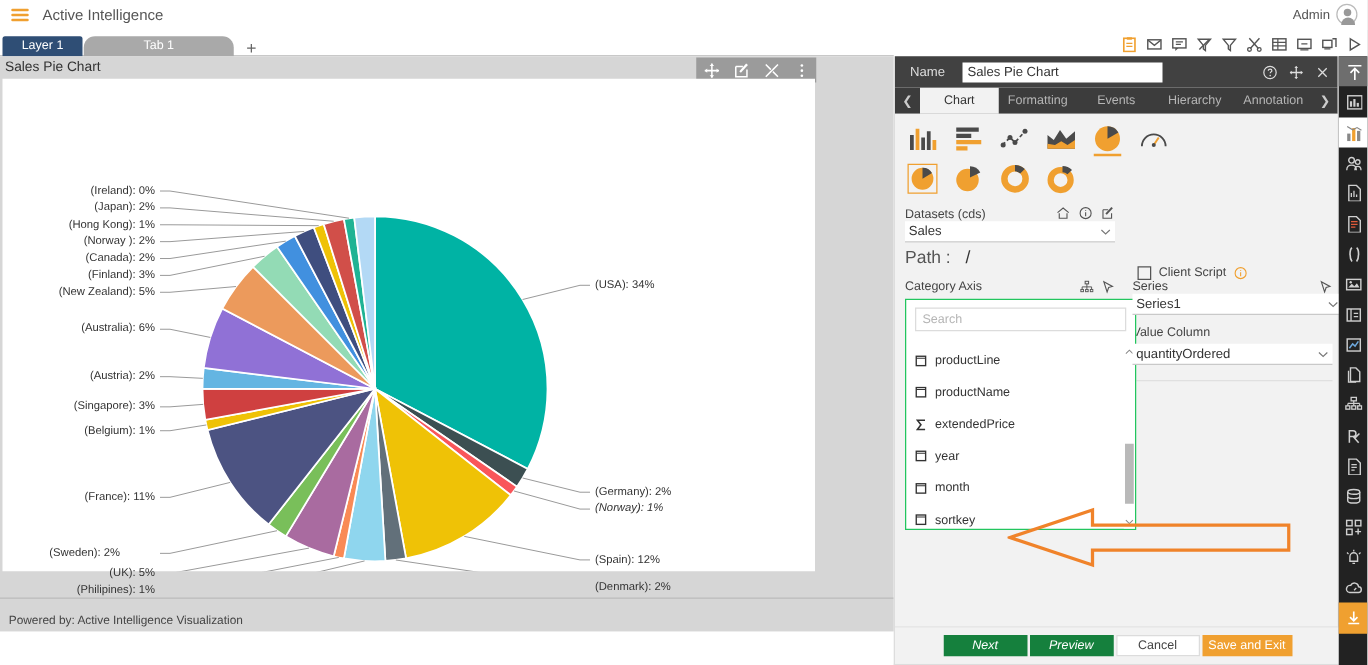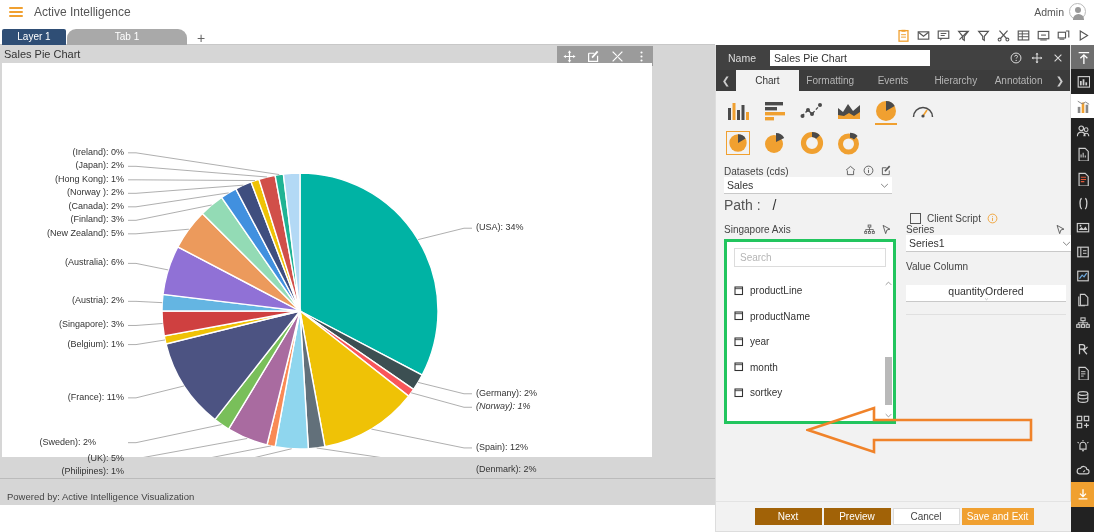--- a/index.html
+++ b/index.html
@@ -145,21 +145,21 @@
 
   #cols{ display:flex; gap:14px; margin-top:11px; }
   #colL{ width:168px; }
   #colR{ width:160px; }
 
   .hdr{ display:flex; align-items:center; justify-content:space-between; font-size:10px; color:#444;}
   .hdr .hicn{ display:flex; gap:6px; }
   .hdr .hicn .ii{ width:11px;height:11px;cursor:pointer;}
 
   #fieldbox{
-    margin-top:4px; background:#fff; border:3px solid #22c55e; width:172px; height:185px;
+    margin-top:4px; background:#fff; border:1px solid #22c55e; width:185px; height:185px;
     position:relative; overflow:hidden;
   }
   #searchwrap{ padding:6px 7px 5px 7px; }
   #search{
     width:100%; height:19px; border:1px solid #dcdcdc; outline:none;
     font-size:10px; padding:0 5px; color:#333; font-family:"Liberation Sans",sans-serif;
   }
   #search::placeholder{ color:#b5b5b5; }
   #fieldlist{ position:absolute; top:36px; left:0; right:0; bottom:0; }
   .fitem{
@@ -168,29 +168,29 @@
   }
   .fitem .gi{ width:10px;height:10px; flex:none; }
   
   #lsb{ position:absolute; right:0; top:36px; width:9px; bottom:0; background:#fff; }
   #lsb .up,#lsb .dn{ height:11px; display:flex;align-items:center;justify-content:center;cursor:pointer;}
   #lsb .track{ position:absolute; top:11px;bottom:11px;left:1px;right:1px;}
   #lsb .thumb{ position:absolute; left:0; width:7px; top:68px; height:48px; background:#b9b9b9;}
 
   .rfield{ margin-top:9px; }
   .rfield .rl{ font-size:10px; color:#444; }
-  .rfield .fakesel{ width:160px; margin-top:13px;flex-direction:column; }
+  .rfield .fakesel{ width:160px; margin-top:3px; }
 
   #btnrow{
     position:absolute; left:0; bottom:0; width:356px; height:30px;
     background:#f2f2f2; border-top:1px solid #e3e3e3;
     display:flex; align-items:center; justify-content:center; gap:2px;
   }
   .btn{ height:17px; font-size:10px; display:flex;align-items:center;justify-content:center;cursor:pointer;}
-  .btn.dark{ background:#a16207; color:#fff; width:67px; }
+  .btn.dark{ background:#15803d; color:#fff; width:67px;font-style:italic; }
   .btn.light{ background:#fff; color:#444; width:67px; border:1px solid #dcdcdc;}
   .btn.orange{ background:#f0a030; color:#fff; width:72px; }
 
   
   #rail{
     position:absolute; left:1071px; top:45px; width:23px; height:487px;
     background:#222;
   }
   #rail .ritem{
     height:24.3px; display:flex;align-items:center;justify-content:center;cursor:pointer;
@@ -516,21 +516,21 @@
       <span style="font-size:10px;color:#444;">Client Script</span>
       <svg style="width:11px;height:11px;" viewBox="0 0 16 16">
           <circle cx="8" cy="8" r="6.4" fill="none" stroke="#f0a030" stroke-width="1.3"></circle>
           <path d="M8 4.6v1M8 7v4.5" stroke="#f0a030" stroke-width="1.3"></path>
         </svg>
     </div>
 
     <div id="cols">
       <div id="colL">
         <div class="hdr">
-          <span>Singapore Axis</span>
+          <span>Category Axis</span>
           <span class="hicn">
             <svg class="ii" viewBox="0 0 16 16">
                 <rect x="6" y="1.5" width="4" height="3" fill="none" stroke="#555" stroke-width="1.2"></rect>
                 <path d="M8 4.5v3.5M2.5 8h11M2.5 8v2.5M8 8v2.5M13.5 8v2.5" stroke="#555" stroke-width="1.1"></path>
                 <rect x="1" y="11" width="3" height="2.6" fill="none" stroke="#555" stroke-width="1.1"></rect>
                 <rect x="6.5" y="11" width="3" height="2.6" fill="none" stroke="#555" stroke-width="1.1"></rect>
                 <rect x="12" y="11" width="3" height="2.6" fill="none" stroke="#555" stroke-width="1.1"></rect>
               </svg>
             <svg class="ii" viewBox="0 0 16 16">
                 <path d="M3 2l10 5.5-4.4 1.2L6.8 14z" fill="none" stroke="#555" stroke-width="1.3"></path>
@@ -549,20 +549,26 @@
                     <path d="M1.2 3.2h9" stroke="#333" stroke-width="1"></path>
                   </svg></span>
                 <span>productLine</span>
               </div>
               <div class="fitem">
                 <span class="gi"><svg viewBox="0 0 12 12" width="10" height="10">
                     <rect x="1.2" y="1.2" width="9" height="9" fill="none" stroke="#333" stroke-width="1.3"></rect>
                     <path d="M1.2 3.2h9" stroke="#333" stroke-width="1"></path>
                   </svg></span>
                 <span>productName</span>
+              </div>
+              <div class="fitem">
+                <span class="gi"><svg viewBox="0 0 12 12" width="10" height="10">
+                    <path d="M9.6 1.4H2.3l3.4 4.4-3.4 4.6h7.4" fill="none" stroke="#333" stroke-width="1.5"></path>
+                  </svg></span>
+                <span>extendedPrice</span>
               </div>
               <div class="fitem">
                 <span class="gi"><svg viewBox="0 0 12 12" width="10" height="10">
                     <rect x="1.2" y="1.2" width="9" height="9" fill="none" stroke="#333" stroke-width="1.3"></rect>
                     <path d="M1.2 3.2h9" stroke="#333" stroke-width="1"></path>
                   </svg></span>
                 <span>year</span>
               </div>
               <div class="fitem">
                 <span class="gi"><svg viewBox="0 0 12 12" width="10" height="10">

